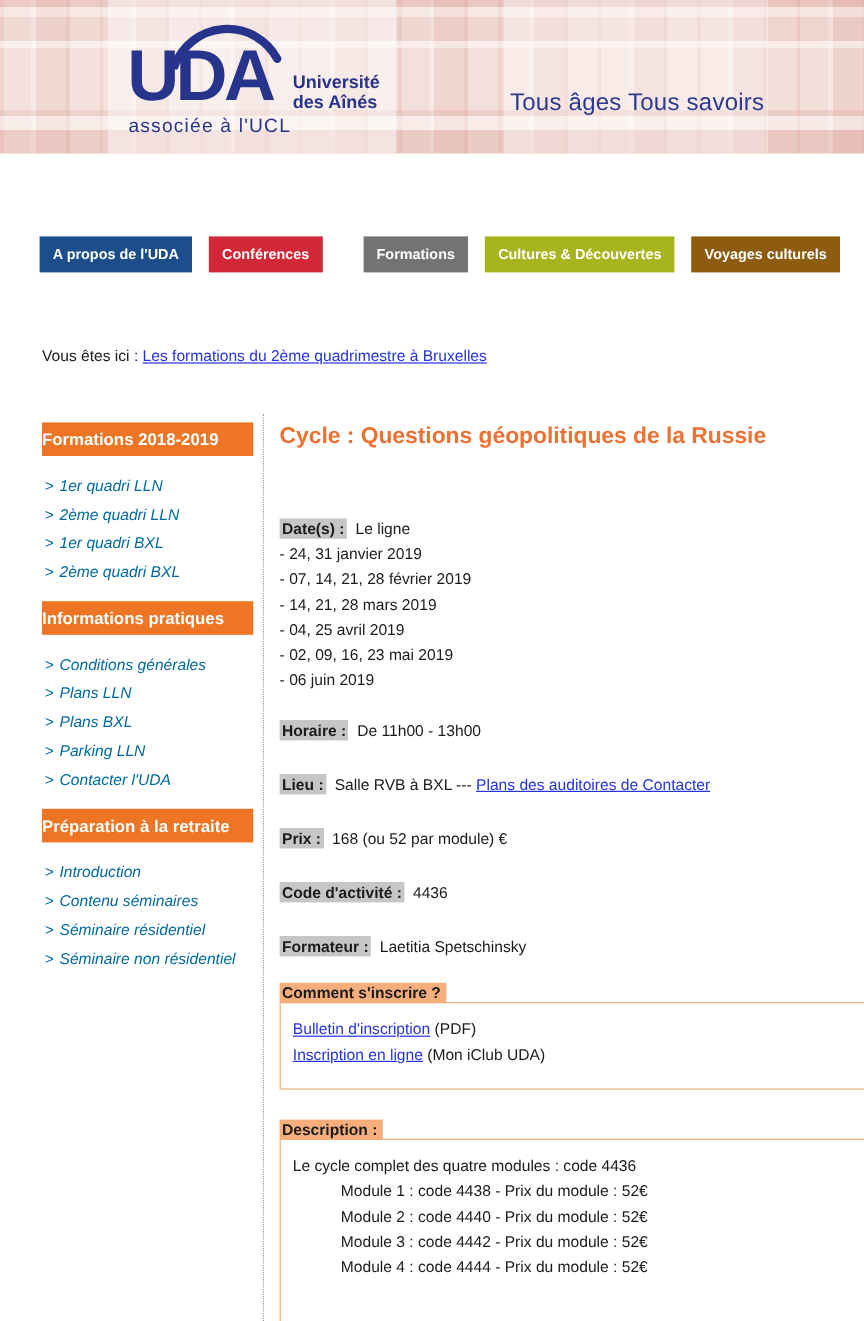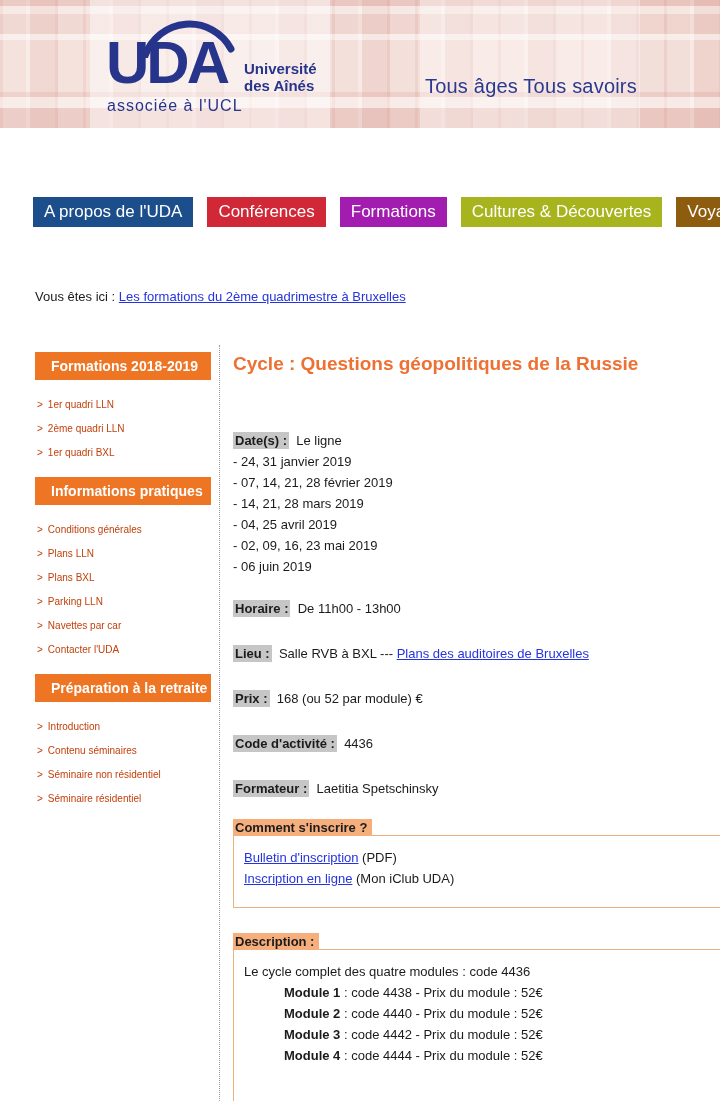--- a/index.html
+++ b/index.html
@@ -24,50 +24,50 @@
       rgba(255,255,255,.15) 330px 420px, rgba(255,255,255,.45) 420px 640px, rgba(255,255,255,.10) 640px 720px);}
   .logo-uda{position:absolute;left:106px;top:33px;font-size:60px;line-height:1;font-weight:bold;
             color:#27348b;letter-spacing:-3px;}
   .logo-arc{position:absolute;left:138px;top:12px;}
   .logo-univ{position:absolute;left:244px;top:60px;font-size:15px;line-height:17px;color:#27348b;font-weight:bold;}
   .logo-ucl{position:absolute;left:107px;top:97px;font-size:16px;letter-spacing:1px;color:#27348b;}
   .tagline{position:absolute;left:425px;top:75px;font-size:20px;color:#2b3990;font-weight:normal;letter-spacing:.2px;}
 
   
   .nav{position:absolute;left:0;top:197px;width:760px;display:flex;gap:14px;padding-left:33px;}
-  .tab{height:30px;line-height:30px;padding:0 11px;color:#ffffff;font-weight:normal;font-size:17px;
+  .tab{height:30px;line-height:30px;padding:0 11px;color:#ffffff;font-weight:bold;font-size:12px;
        white-space:nowrap;cursor:pointer;flex:0 0 auto;}
 
   
   .crumb{position:absolute;left:35px;top:289px;font-size:13px;}
   a.lnk{color:#2533e0;text-decoration:underline;cursor:pointer;}
 
   
   .vsep{position:absolute;left:219px;top:345px;height:756px;width:0;border-left:1px dotted #9a9a9a;}
   .sidebar{position:absolute;left:35px;top:352px;width:176px;}
   .side-title{background:#ee7523;color:#fff;font-weight:bold;font-size:14px;height:28px;line-height:28px;
-              padding-left:16px;}
+              padding-left:0;}
   .side-links{padding:13px 0 12px 2px;}
-  .side-link{line-height:24px;font-size:10px;color:#c2410c;cursor:pointer;white-space:nowrap;}
+  .side-link{line-height:24px;font-size:13px;color:#0369a1;cursor:pointer;white-space:nowrap;font-style:italic;}
   .side-link .pfx{margin-right:5px;}
 
   .main{position:absolute;left:233px;top:352px;width:507px;}
   .page-title{color:#ee7032;font-weight:bold;font-size:19px;line-height:23px;}
   .lbl{background:#c6c6c6;font-weight:bold;padding:1px 2px;}
   .row{line-height:21px;margin-top:24px;}
   .dates{margin-top:55px;line-height:21px;}
   .dates .dline{line-height:21px;}
   .gap1{margin-top:21px;}
 
   .fieldset{margin-top:19px;}
   .fs-title{display:inline-block;background:#f5ae7c;font-weight:bold;padding:1px 5px 1px 2px;
             position:relative;top:1px;}
   .fs-box{border:1px solid #e9b27e;padding:11px 10px 18px 10px;line-height:21px;}
   .fs-box.desc{height:200px;}
-  .mod-line b{font-weight:bold;padding-left:40px;}
+  .mod-line b{font-weight:normal;padding-left:40px;}
 </style>
 </head>
 <body>
 
 <div id="page">
 
   <div class="banner">
     <div class="tex1"></div>
     <div class="tex2"></div>
     <div class="tex3"></div>
@@ -79,59 +79,59 @@
       <div>Université</div>
       <div>des Aînés</div>
     </div>
     <div class="logo-ucl">associée à l'UCL</div>
     <div class="tagline">Tous âges Tous savoirs</div>
   </div>
 
   <div class="nav">
     <div class="tab" style="background-color: rgb(27, 78, 138);">A propos de l'UDA</div>
     <div class="tab" style="background-color: rgb(208, 40, 55);">Conférences</div>
-    <div class="tab" style="background-color: #a21caf;">Formations</div>
+    <div class="tab" style="background-color: #737373; margin-left: 20px;">Formations</div>
     <div class="tab" style="background-color: rgb(167, 180, 30);">Cultures &amp; Découvertes</div>
     <div class="tab" style="background-color: rgb(141, 92, 15);">Voyages culturels</div>
 
   </div>
 
   <div class="crumb">
     <span>Vous êtes ici : </span><a class="lnk">Les formations du 2ème quadrimestre à Bruxelles</a>
   </div>
 
   <div class="vsep"></div>
 
   <div class="sidebar">
     <div class="side-section">
       <div class="side-title">Formations 2018-2019</div>
       <div class="side-links">
         <div class="side-link"><span class="pfx">&gt;</span><span>1er quadri LLN</span></div>
         <div class="side-link"><span class="pfx">&gt;</span><span>2ème quadri LLN</span></div>
         <div class="side-link"><span class="pfx">&gt;</span><span>1er quadri BXL</span></div>
+        <div class="side-link"><span class="pfx">&gt;</span><span>2ème quadri BXL</span></div>
       </div>
     </div>
     <div class="side-section">
       <div class="side-title">Informations pratiques</div>
       <div class="side-links">
         <div class="side-link"><span class="pfx">&gt;</span><span>Conditions générales</span></div>
         <div class="side-link"><span class="pfx">&gt;</span><span>Plans LLN</span></div>
         <div class="side-link"><span class="pfx">&gt;</span><span>Plans BXL</span></div>
         <div class="side-link"><span class="pfx">&gt;</span><span>Parking LLN</span></div>
-        <div class="side-link"><span class="pfx">&gt;</span><span>Navettes par car</span></div>
         <div class="side-link"><span class="pfx">&gt;</span><span>Contacter l'UDA</span></div>
       </div>
     </div>
     <div class="side-section">
       <div class="side-title">Préparation à la retraite</div>
       <div class="side-links">
         <div class="side-link"><span class="pfx">&gt;</span><span>Introduction</span></div>
         <div class="side-link"><span class="pfx">&gt;</span><span>Contenu séminaires</span></div>
+        <div class="side-link"><span class="pfx">&gt;</span><span>Séminaire résidentiel</span></div>
         <div class="side-link"><span class="pfx">&gt;</span><span>Séminaire non résidentiel</span></div>
-        <div class="side-link"><span class="pfx">&gt;</span><span>Séminaire résidentiel</span></div>
       </div>
     </div>
   </div>
 
   <div class="main">
     <div class="page-title">Cycle : Questions géopolitiques de la Russie</div>
 
     <div class="dates">
       <div><span class="lbl">Date(s) :</span>&nbsp; <span>Le ligne</span></div>
       <div class="dline">- 24, 31 janvier 2019</div>
@@ -140,21 +140,21 @@
       <div class="dline">- 04, 25 avril 2019</div>
       <div class="dline">- 02, 09, 16, 23 mai 2019</div>
       <div class="dline">- 06 juin 2019</div>
     </div>
 
     <div class="row gap1">
       <span class="lbl">Horaire :</span>&nbsp; <span>De 11h00 - 13h00</span>
     </div>
 
     <div class="row">
-      <span class="lbl">Lieu :</span>&nbsp; <span>Salle RVB à BXL ---</span> <a class="lnk">Plans des auditoires de Bruxelles</a>
+      <span class="lbl">Lieu :</span>&nbsp; <span>Salle RVB à BXL ---</span> <a class="lnk">Plans des auditoires de Contacter</a>
     </div>
 
     <div class="row">
       <span class="lbl">Prix :</span>&nbsp; <span>168 (ou 52 par module) €</span>
     </div>
 
     <div class="row">
       <span class="lbl">Code d'activité :</span>&nbsp; <span>4436</span>
     </div>
 

